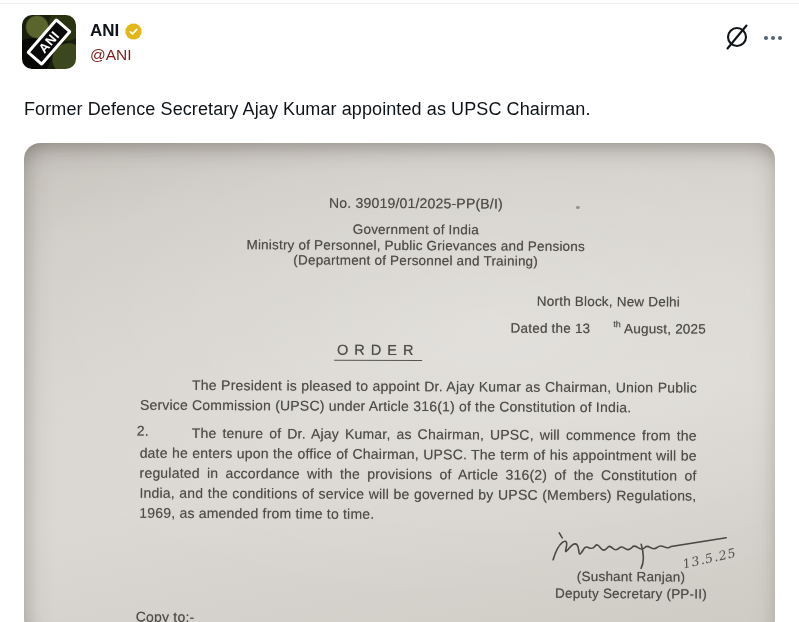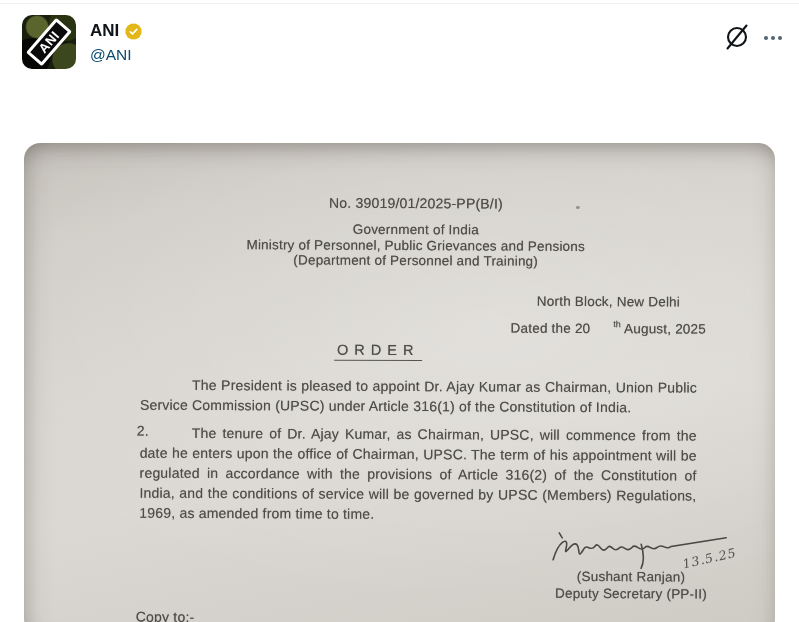--- a/index.html
+++ b/index.html
@@ -24,21 +24,21 @@
   .avatar-label{
     position:absolute;left:50%;top:50%;width:46px;height:21px;
     transform:translate(-50%,-50%) rotate(-49deg);
     background:#0a0a0a;border:3px solid #ffffff;border-radius:2px;
     display:flex;align-items:center;justify-content:center;
     color:#ffffff;font-weight:bold;font-size:13px;letter-spacing:.5px;
   }
   .name-row{position:absolute;left:90px;top:20px;display:flex;align-items:center;gap:4px;}
   .display-name{font-size:17px;font-weight:700;color:#0f1419;line-height:22px;}
   .badge{width:21px;height:21px;display:inline-block;}
-  .handle{position:absolute;left:90px;top:45px;font-size:15.5px;color:#0c4a6e;line-height:20px;}
+  .handle{position:absolute;left:90px;top:45px;font-size:15.5px;color:#7f1d1d;line-height:20px;}
   .grok-btn{position:absolute;left:722px;top:22px;width:30px;height:30px;cursor:pointer;}
   .more-btn{position:absolute;left:764px;top:34px;display:flex;gap:3px;align-items:center;cursor:pointer;height:8px;}
   .more-btn i{width:4px;height:4px;border-radius:50%;background:#536471;display:block;}
 
   
   .tweet-text{
     position:absolute;left:24px;top:96px;width:762px;
     font-size:18px;line-height:26px;color:#0f1419;letter-spacing:.1px;
   }
 
@@ -114,37 +114,38 @@
     <circle cx="15" cy="15" r="9" fill="none" stroke="#0f1419" stroke-width="2.1"></circle>
     <line x1="24.5" y1="3.5" x2="5.5" y2="26.5" stroke="#0f1419" stroke-width="2.1" stroke-linecap="round"></line>
   </svg>
 
   <div class="more-btn">
     <i></i>
       <i></i>
       <i></i>
   </div>
 
+  <div class="tweet-text">Former Defence Secretary Ajay Kumar appointed as UPSC Chairman.</div>
 
   <div class="media-card">
     <div class="paper">
 
       <div class="doc-line doc-center doc-text ref-no">No. 39019/01/2025-PP(B/I)</div>
       <div class="speck"></div>
 
       <div class="doc-line doc-center doc-text org-block">
         <div>Government of India</div>
         <div>Ministry of Personnel, Public Grievances and Pensions</div>
         <div>(Department of Personnel and Training)</div>
       </div>
 
       <div class="doc-line doc-center doc-text place-date">
         <div>North Block, New Delhi</div>
         <div>
-          <span>Dated the 20</span><sup>th</sup><span> August, 2025</span>
+          <span>Dated the 13</span><sup>th</sup><span> August, 2025</span>
         </div>
       </div>
 
       <div class="doc-line doc-center doc-text order-title">
         <span>ORDER</span>
       </div>
 
       <div class="para para1">The President is pleased to appoint Dr. Ajay Kumar as Chairman, Union Public Service Commission (UPSC) under Article 316(1) of the Constitution of India.</div>
 
       <div class="doc-line doc-text para2-num">2.</div>

